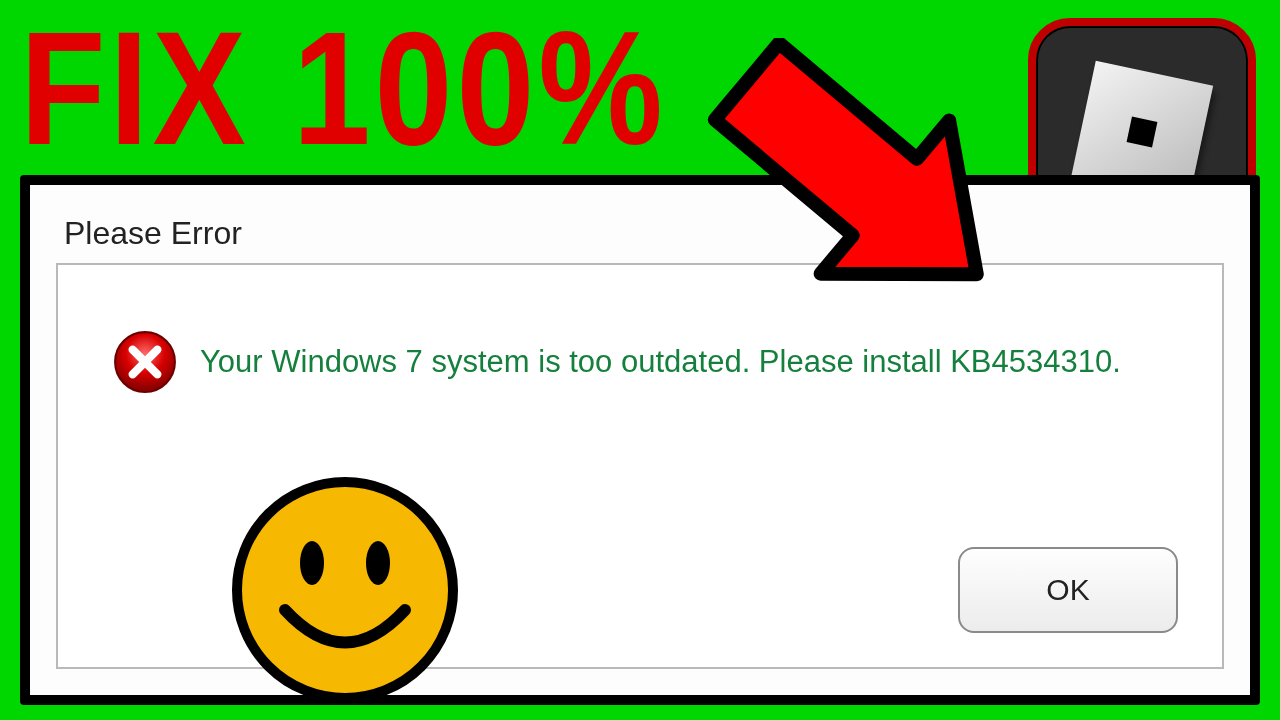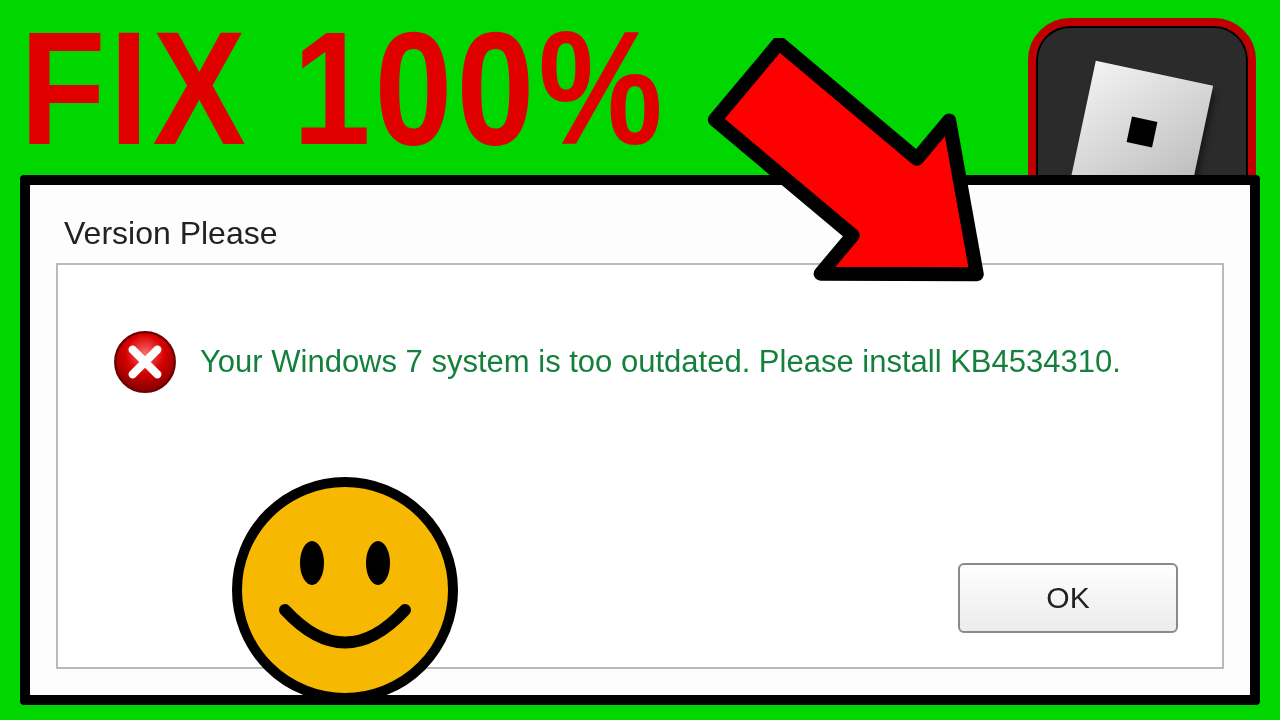--- a/index.html
+++ b/index.html
@@ -67,24 +67,24 @@
     .msg-text {
       font-size: 31px;
       color: #15803d;
       white-space: nowrap;
     }
     .ok-btn {
       position: absolute;
       right: 44px;
       bottom: 34px;
       width: 220px;
-      height: 70px;
+      height: 86px;
       background: linear-gradient(#fefefe,#ececec);
       border: 2px solid #8a8a8a;
-      border-radius: 6px;
+      border-radius: 16px;
       font-size: 30px;
       color: #222;
       display: flex;
       align-items: center;
       justify-content: center;
       cursor: pointer;
     }
     
     .smiley {
       position: absolute;
@@ -142,21 +142,21 @@
   </div>
 </div>
 
 <svg class="arrow" viewBox="0 0 440 320">
   <g transform="rotate(40 220 100)">
     <polygon points="120,60 300,60 300,10 420,110 300,210 300,160 120,160" fill="#FF0000" stroke="#000" stroke-width="14" stroke-linejoin="round"></polygon>
   </g>
 </svg>
 
 <div class="dialog-wrap">
-  <div class="dialog-title">Version Please</div>
+  <div class="dialog-title">Please Error</div>
   <div class="dialog-inner">
     <div class="msg-row">
       <svg class="error-icon" viewBox="0 0 64 64">
         <defs>
           <radialGradient id="g1" cx="32" cy="24" r="34" gradientUnits="userSpaceOnUse">
             <stop offset="0" stop-color="#ff6a6a"></stop>
             <stop offset="0.55" stop-color="#d80000"></stop>
             <stop offset="1" stop-color="#8e0000"></stop>
           </radialGradient>
         </defs>

